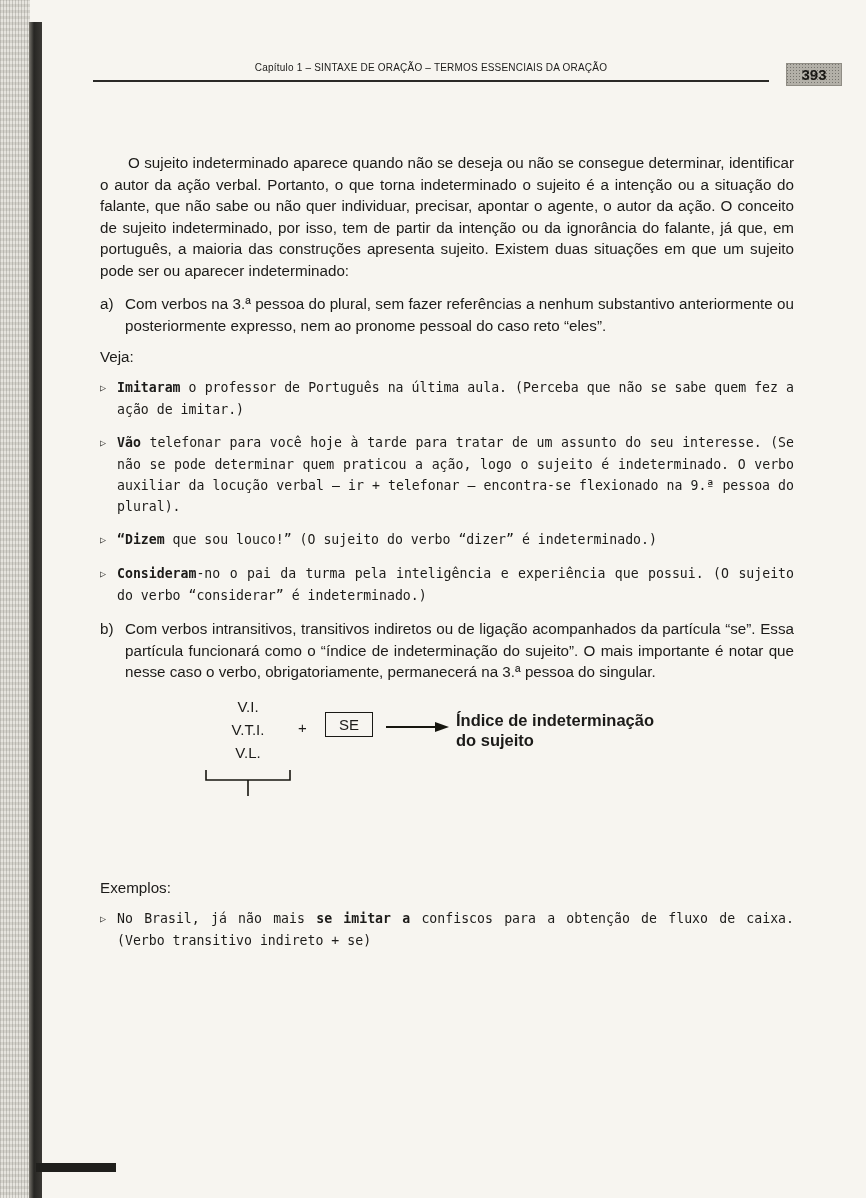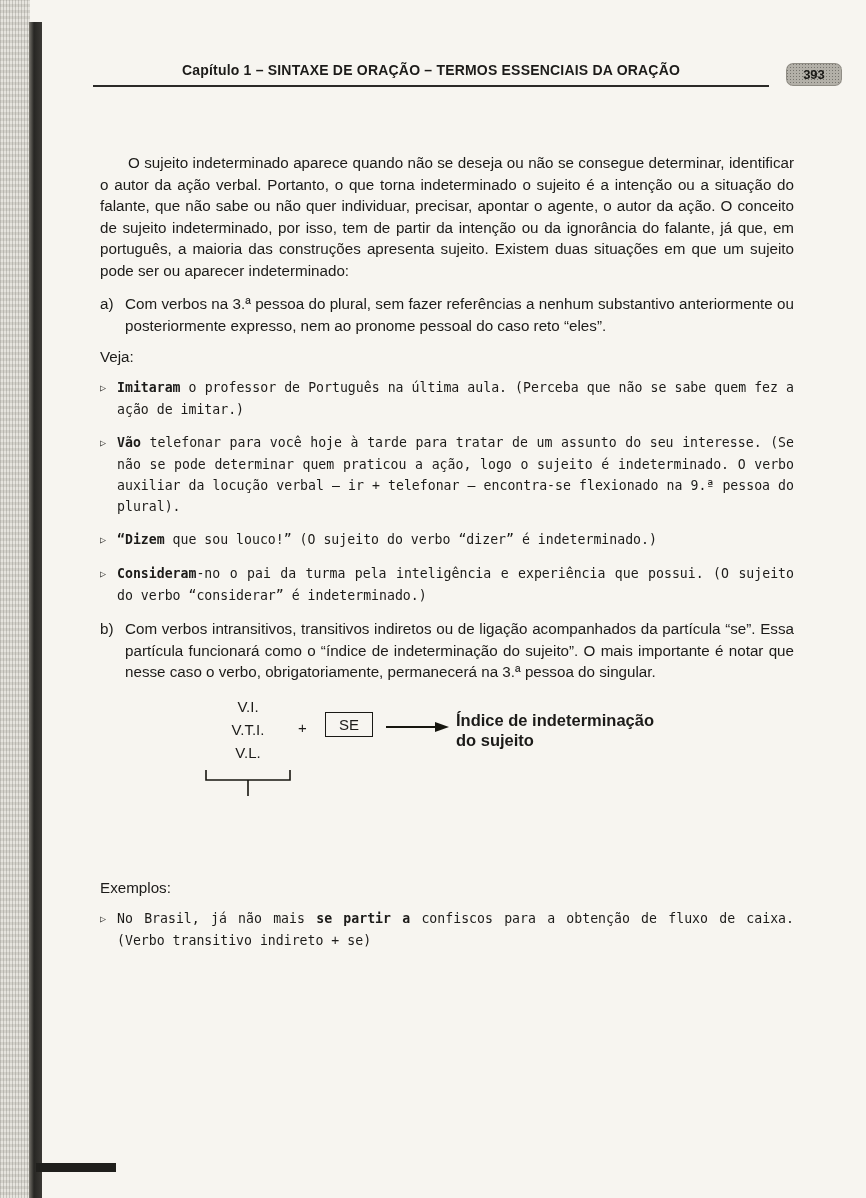--- a/index.html
+++ b/index.html
@@ -19,29 +19,28 @@
     position:absolute; left:29px; top:22px; width:13px; height:1176px;
     background:linear-gradient(90deg,#7a776f 0%, #272623 38%, #3b3935 100%);
   }
   .bottom-mark { position:absolute; left:36px; top:1163px; width:80px; height:9px; background:#201f1c; }
 
   
   .header {
     position:absolute; left:93px; top:62px; width:676px;
     text-align:center; border-bottom:2px solid #2b2a27; padding-bottom:7px;
   }
-  .header-title { font-size:14px; font-weight:bold; letter-spacing:.2px; }
+  .header-title { font-size:10px; font-weight:normal; letter-spacing:.2px; }
   .page-badge {
     position:absolute; left:786px; top:63px; width:56px; height:23px;
-    line-height:23px; text-align:center; font-weight:bold; font-size:13px;
+    line-height:23px; text-align:center; font-weight:bold; font-size:15px;
     color:#191815; background-color:#b3b0a8;
     background-image:radial-gradient(rgba(58,56,52,.5) 1px, rgba(0,0,0,0) 1px);
     background-size:3px 3px;
     box-shadow:0 0 0 1px #908d85 inset;
-    border-radius:7px;
   }
 
   
   .content { position:absolute; left:88px; top:140px; width:718px; }
   .content p { margin:12px; }
 
   .intro {
     text-align:justify; text-indent:28px;
     font-size:15.2px; line-height:21.5px;
   }
@@ -141,16 +140,16 @@
         <div>Índice de indeterminação</div>
         <div>do sujeito</div>
       </div>
       <svg class="bracket" width="88" height="28" viewBox="0 0 88 28">
         <path d="M2 1 L2 11 L86 11 L86 1 M44 11 L44 27" fill="none" stroke="#17160f" stroke-width="1.6"></path>
       </svg>
     </div>
 
     <p class="exemplos">Exemplos:</p>
 
-    <p class="example ex-b1"><span class="bullet">▷</span><span>No Brasil, já não mais </span><b>se partir a</b><span> confiscos para a obtenção de fluxo de caixa. (Verbo transitivo indireto + se)</span></p>
+    <p class="example ex-b1"><span class="bullet">▷</span><span>No Brasil, já não mais </span><b>se imitar a</b><span> confiscos para a obtenção de fluxo de caixa. (Verbo transitivo indireto + se)</span></p>
 
   </div>
 </div>
 
 </body></html>

